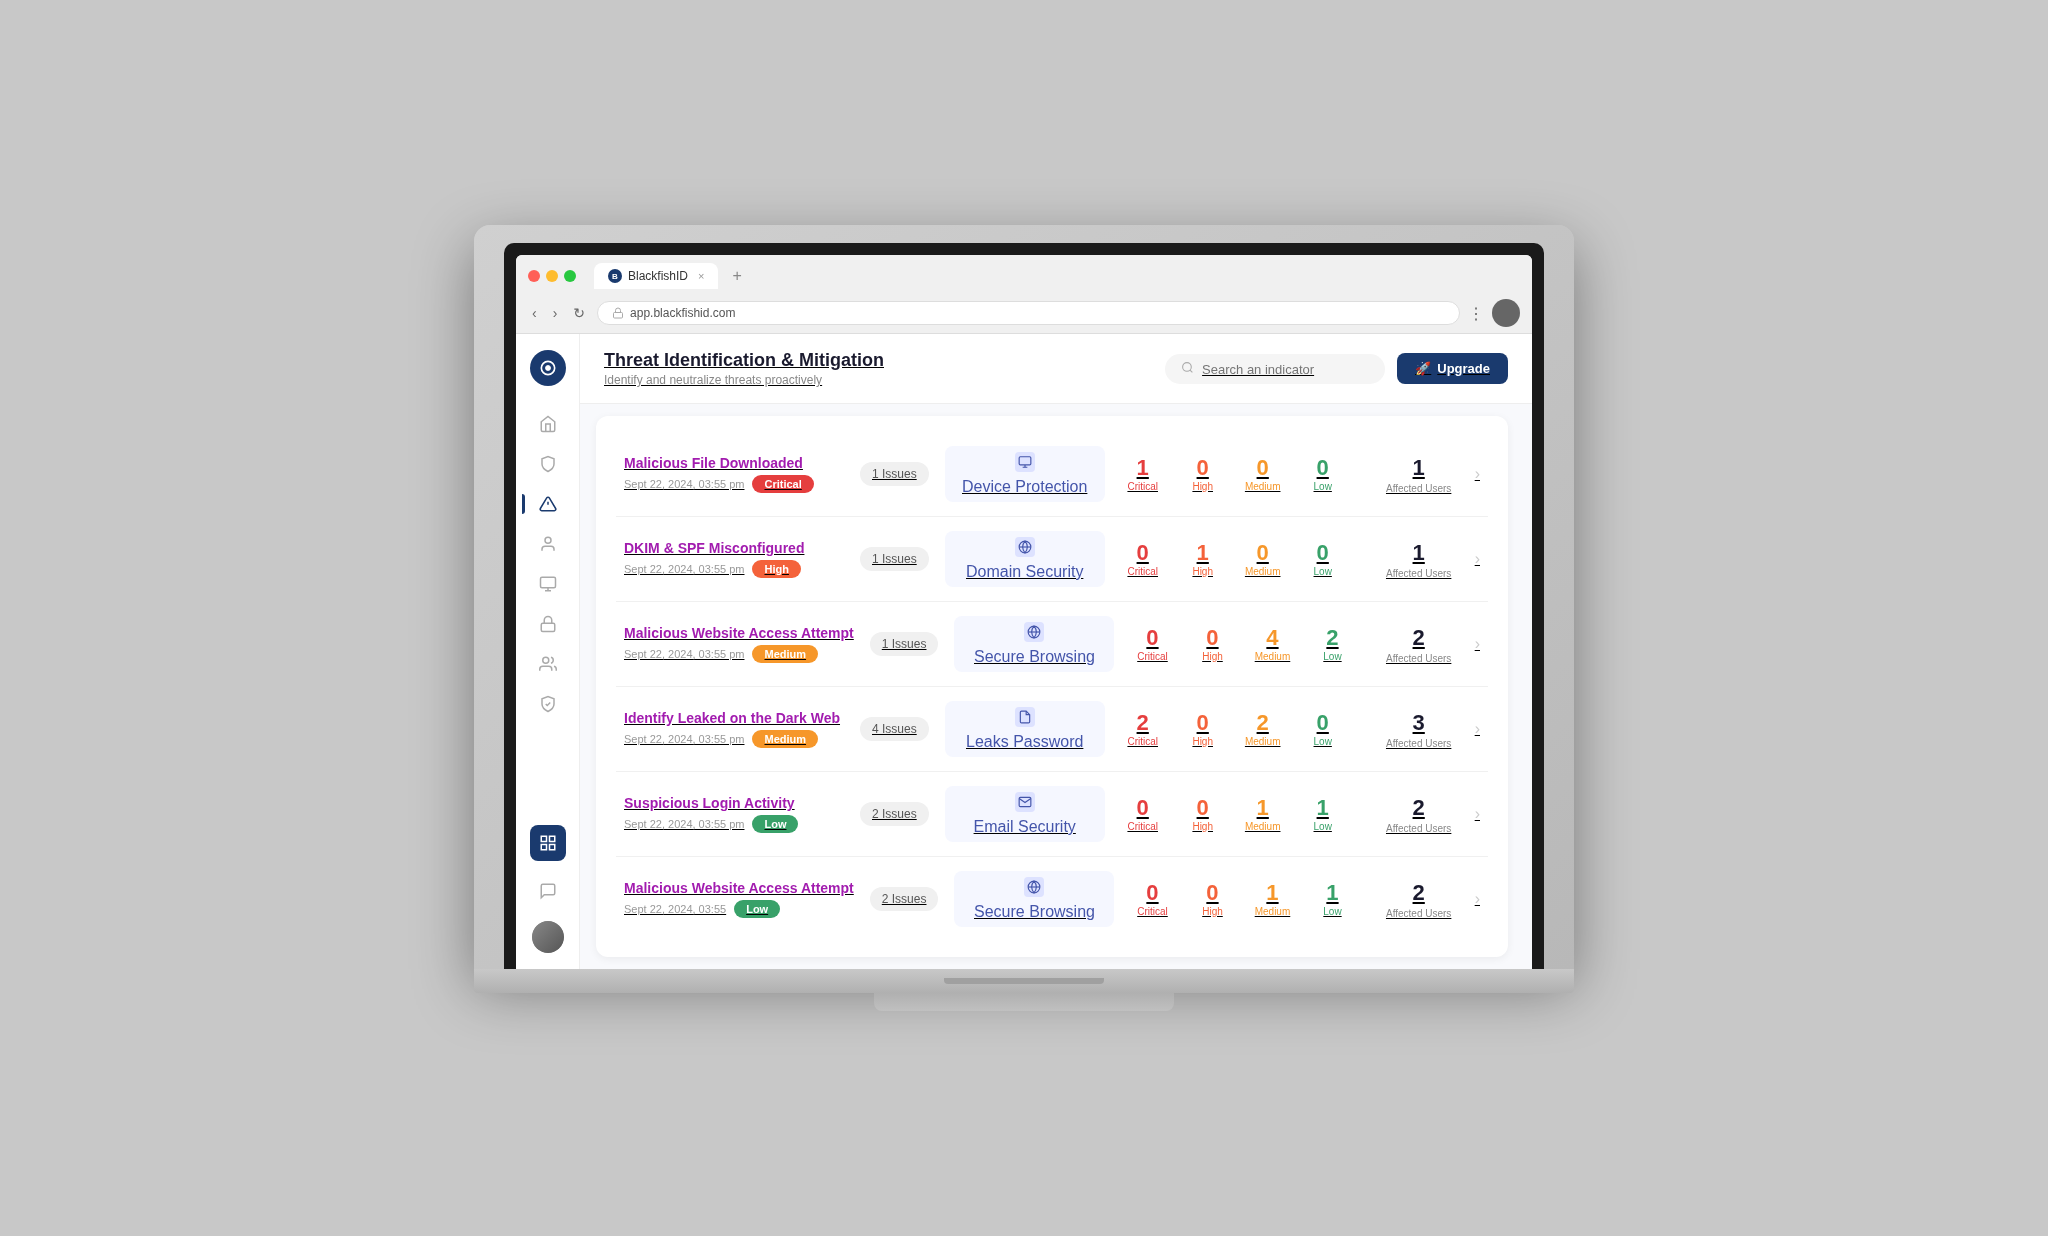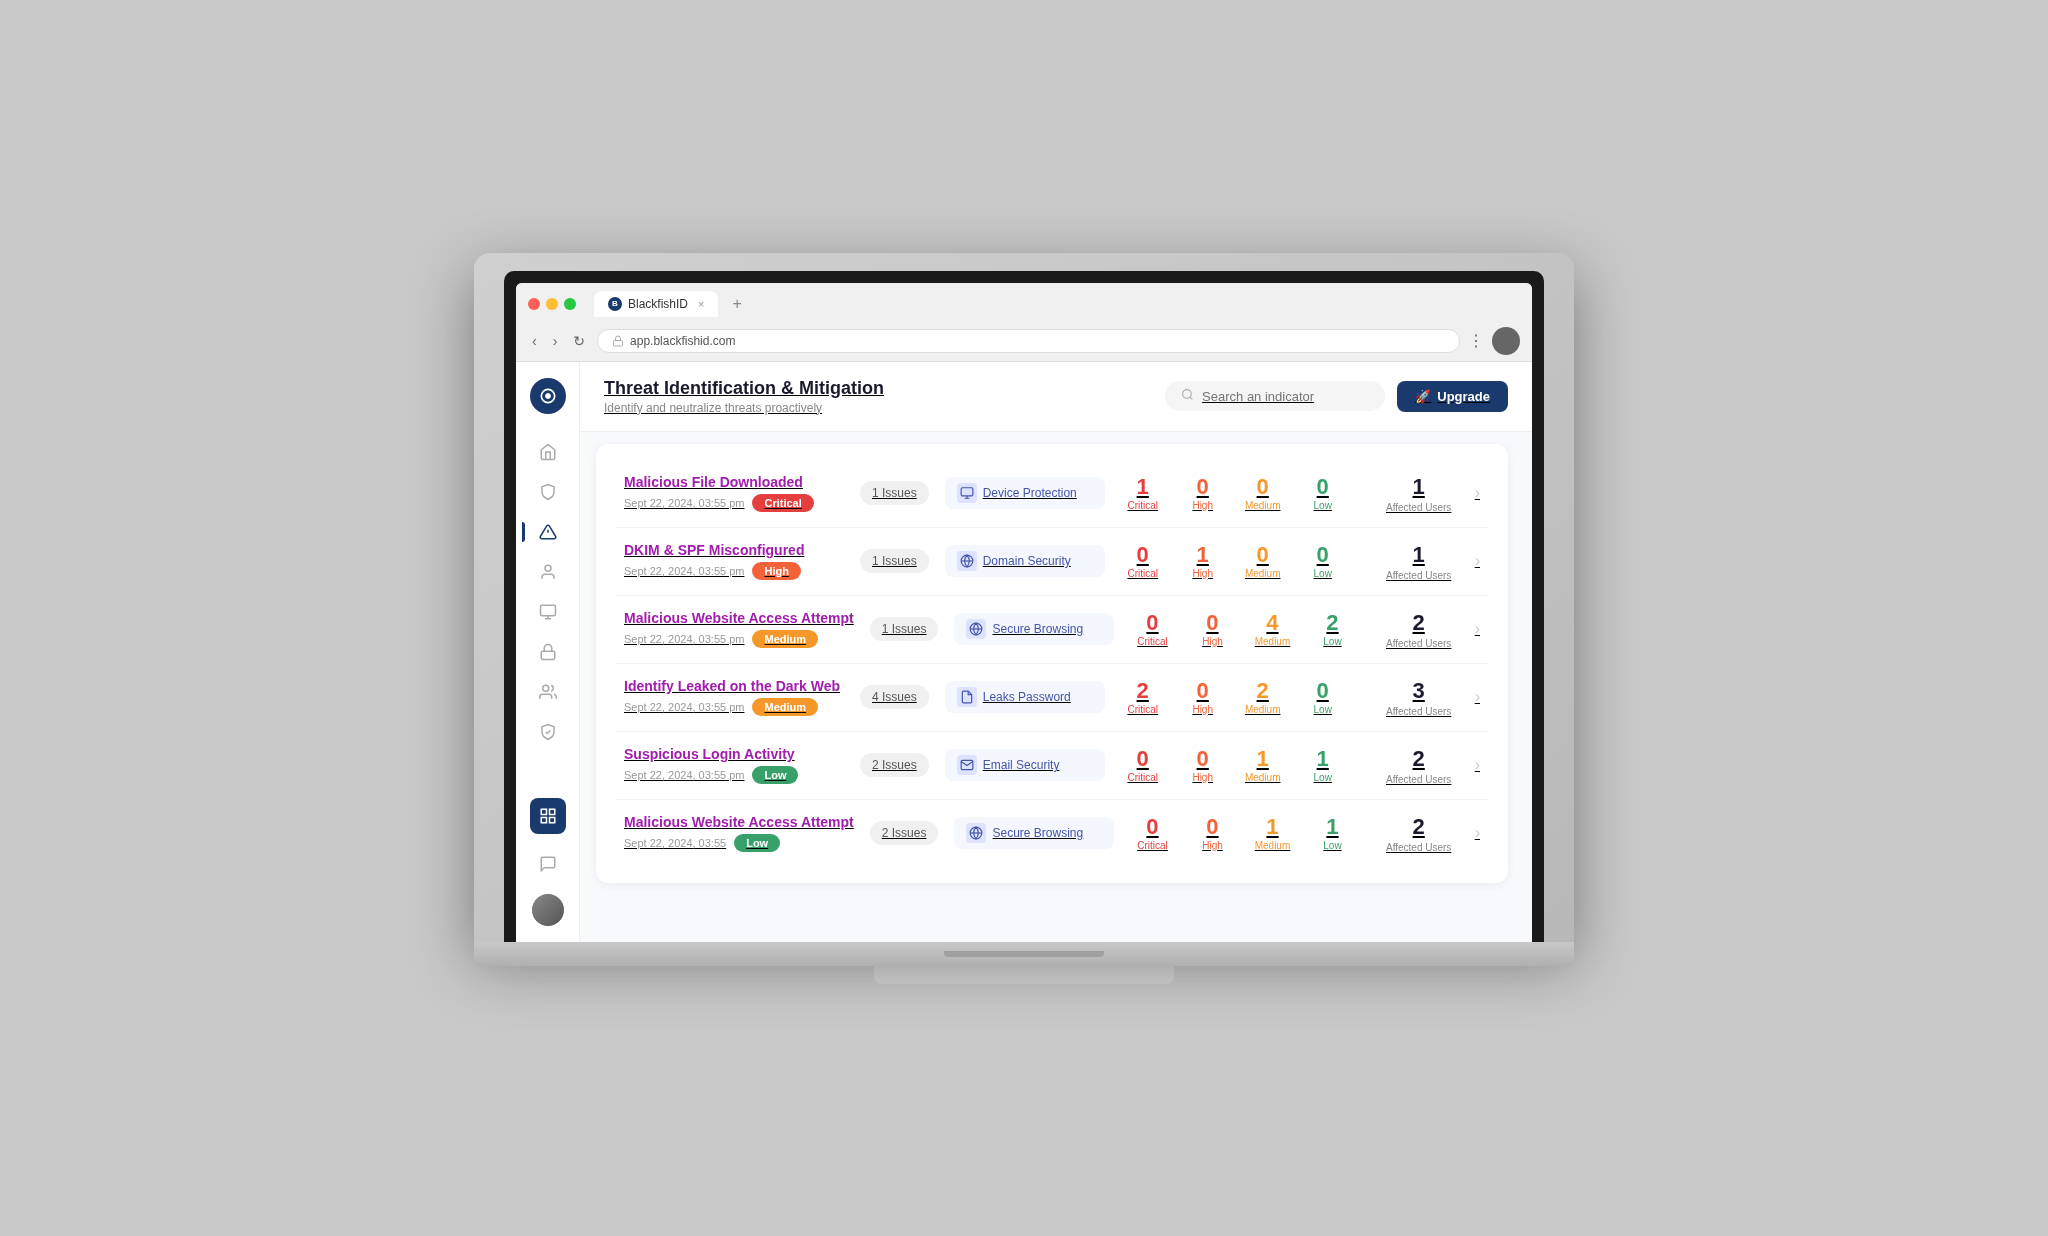--- a/index.html
+++ b/index.html
@@ -353,26 +353,27 @@
       flex-shrink: 0;
     }
 
     .category-tag {
       display: flex;
       align-items: center;
       gap: 6px;
       background: #f5f7ff;
       border-radius: 8px;
       padding: 6px 12px;
-      font-size: 12px;
+      font-size: 16px;
       color: #4455aa;
       font-weight: 500;
       white-space: nowrap;
       min-width: 160px;
       flex-shrink: 0;
+      flex-direction: column;
     }
 
     .cat-icon {
       width: 20px; height: 20px;
       border-radius: 4px;
       background: #dde2ff;
       display: flex; align-items: center; justify-content: center;
       font-size: 11px;
     }
 

